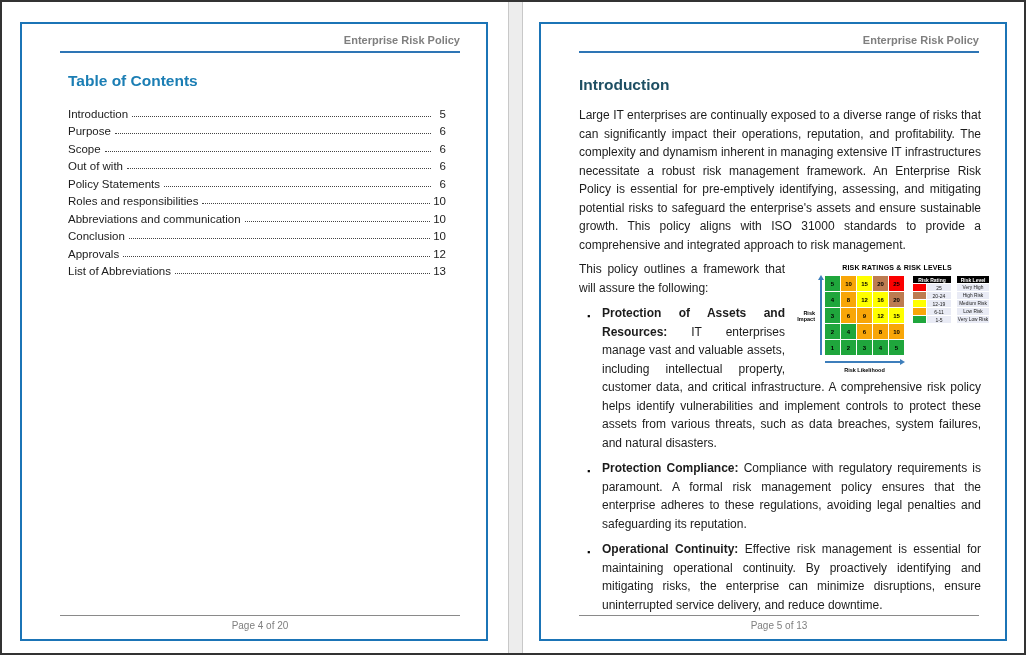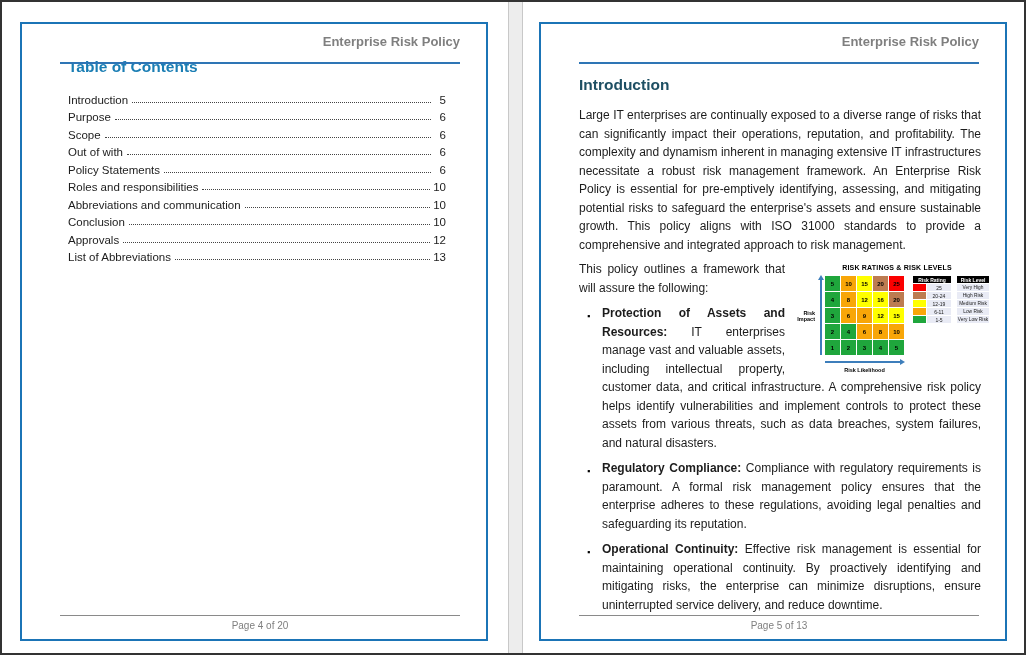--- a/index.html
+++ b/index.html
@@ -11,29 +11,29 @@
 
   .divider { position: absolute; left: 506px; top: 0; width: 15px; height: 100%;
     background: #ededed; border-left: 1px solid #c8c8c8; border-right: 1px solid #c8c8c8; }
 
   .page { position: absolute; top: 20px; width: 468px; height: 619px;
     border: 2px solid #1b74b6; background: #ffffff; }
   .page.left  { left: 18px; }
   .page.right { left: 537px; }
 
   .page-header { position: absolute; top: 10px; left: 38px; right: 26px;
-    text-align: right; font-weight: bold; font-size: 13px; color: #7f7f7f;
-    padding-bottom: 13px; border-bottom: 2px solid #2e75b5; }
+    text-align: right; font-weight: bold; font-size: 11px; color: #7f7f7f;
+    padding-bottom: 5px; border-bottom: 2px solid #2e75b5; }
 
   .page-footer { position: absolute; bottom: 8px; left: 38px; right: 26px;
     border-top: 1px solid #8a8a8a; text-align: center; font-size: 10px;
     color: #7f7f7f; padding-top: 4px; }
 
   
-  .toc-wrap { padding: 34px 40px 0 46px; }
+  .toc-wrap { padding: 48px 40px 0 46px; }
   .toc-title { font-size: 15.5px; font-weight: bold; margin: 0 0 12px 0; }
   .toc-list { list-style: none; }
   .toc-list li { display: flex; align-items: flex-end; height: 17.5px; font-size: 11.5px; cursor: pointer; }
   .toc-leader { flex: 1; border-bottom: 1.5px dotted #444444; margin: 0 3px 3px 4px; }
   .toc-pg { min-width: 12px; text-align: right; }
 
   
   .body-wrap { padding: 52px 24px 0 38px; }
   .sec-heading { font-size: 15.5px; font-weight: bold; margin: 0 0 12px 0; }
   .para { font-size: 12px; line-height: 18.5px; text-align: justify; margin: 0 0 6px 0; }
@@ -243,21 +243,21 @@
 
       <p class="para">This policy outlines a framework that will assure the following:</p>
 
       <ul class="bullets">
         <li>
           <span class="marker">▪</span>
           <span class="lead">Protection of Assets and Resources:</span><span> IT enterprises manage vast and valuable assets, including intellectual property, customer data, and critical infrastructure. A comprehensive risk policy helps identify vulnerabilities and implement controls to protect these assets from various threats, such as data breaches, system failures, and natural disasters.</span>
         </li>
         <li>
           <span class="marker">▪</span>
-          <span class="lead">Regulatory Compliance:</span><span> Compliance with regulatory requirements is paramount. A formal risk management policy ensures that the enterprise adheres to these regulations, avoiding legal penalties and safeguarding its reputation.</span>
+          <span class="lead">Protection Compliance:</span><span> Compliance with regulatory requirements is paramount. A formal risk management policy ensures that the enterprise adheres to these regulations, avoiding legal penalties and safeguarding its reputation.</span>
         </li>
         <li>
           <span class="marker">▪</span>
           <span class="lead">Operational Continuity:</span><span> Effective risk management is essential for maintaining operational continuity. By proactively identifying and mitigating risks, the enterprise can minimize disruptions, ensure uninterrupted service delivery, and reduce downtime.</span>
         </li>
       </ul>
     </div>
 
     <div class="page-footer">
       <span>Page 5 of 13</span>

